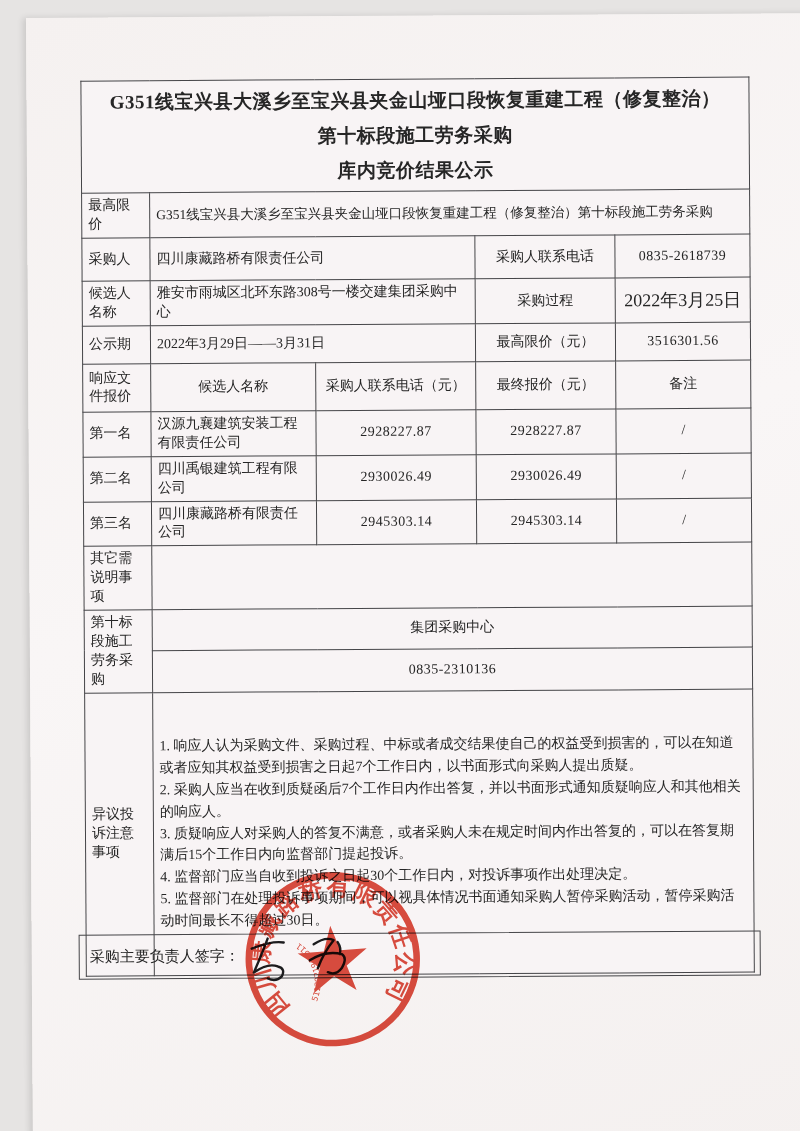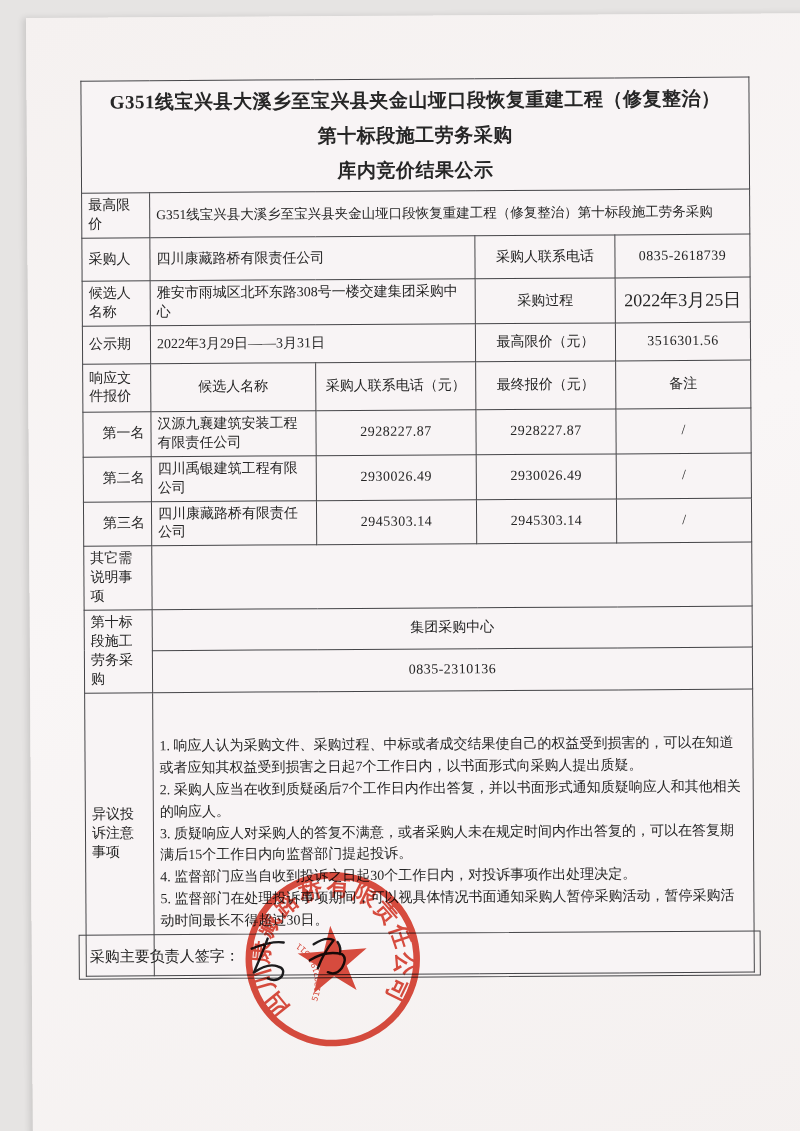--- a/index.html
+++ b/index.html
@@ -17,21 +17,21 @@
     background:#f8f4f5;
   }
   .doc-table td { border:1.6px solid #454548; font-size:14px; vertical-align:middle; padding:3px 6px; line-height:1.35; }
   .title-cell { text-align:center; height:108px; }
   .title-line { font-weight:bold; font-size:19px; line-height:1.85; letter-spacing:0.5px; }
   .lab { text-align:left; padding:3px 4px 3px 6px; }
   .cent { text-align:center; }
   .num { font-size:13px; text-align:center; letter-spacing:0.5px; }
   .hdr { text-align:center; font-size:14px; }
   .cand-name { text-align:left; font-size:13px; padding:3px 8px; }
-  .rank { text-align:right; font-size:13px; }
+  .rank { text-align:left; font-size:13px; }
   .remark { text-align:center; font-size:15px; }
   .complaint-cell { padding:10px 12px; }
   .complaint-cell .item { font-size:14px; line-height:1.56; text-align:left; }
   .sig-row {
     position:absolute; left:47px; top:917px; width:682px; height:45px;
     border:1.8px solid #454548; background:transparent;
     display:flex; align-items:center; padding-left:10px;
   }
   .sig-label { font-size:15px; }
   .sig-ink { position:absolute; left:158px; top:-14px; }

